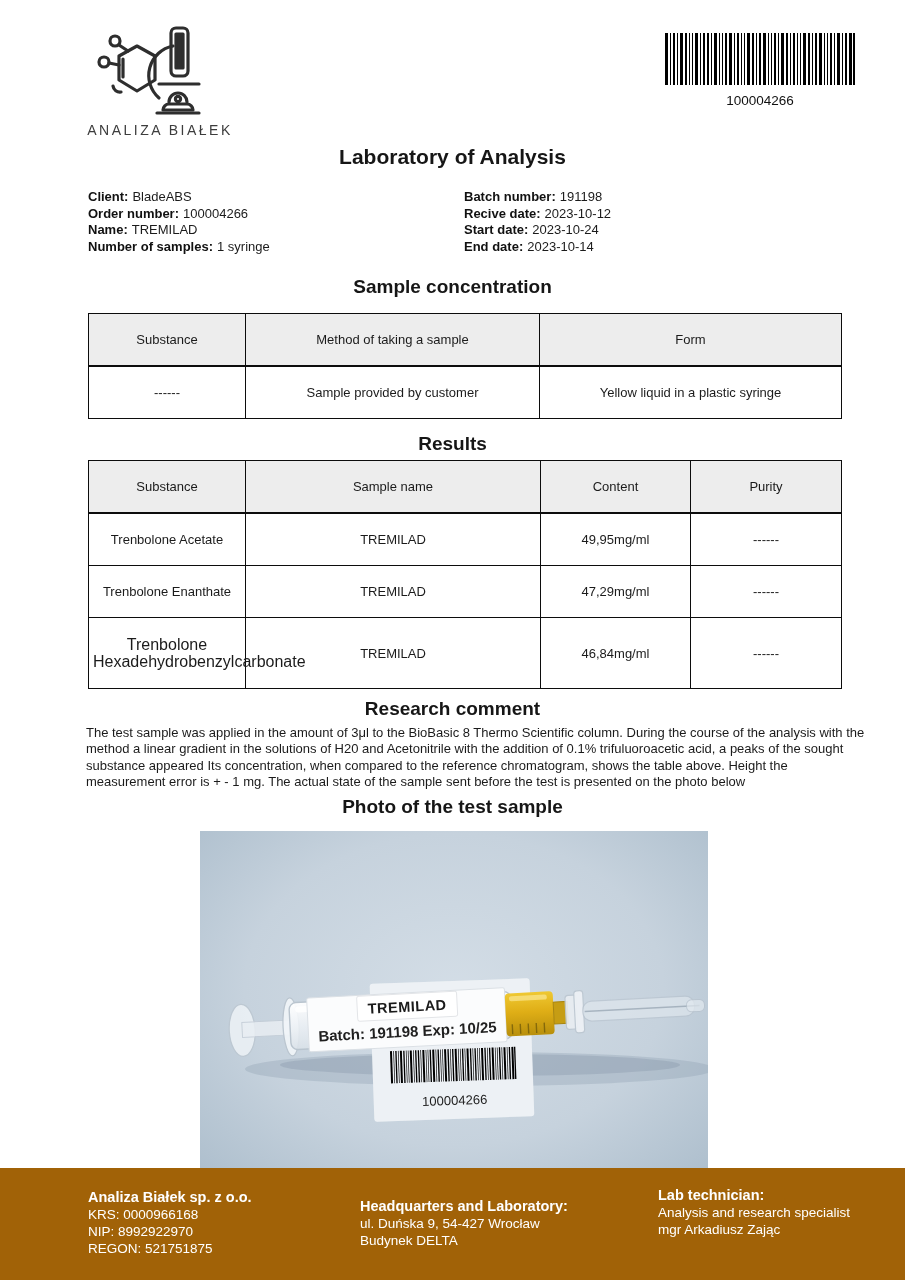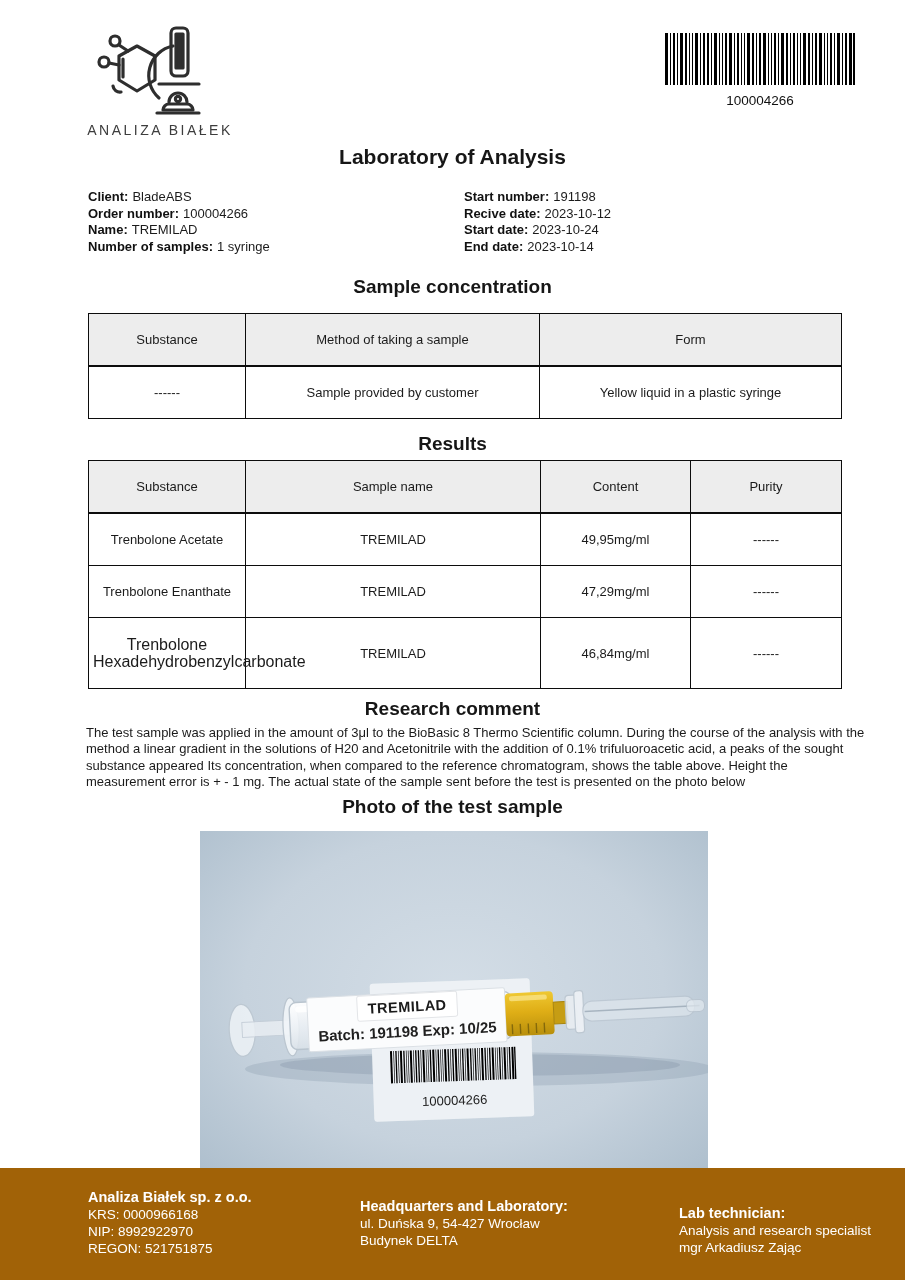--- a/index.html
+++ b/index.html
@@ -39,21 +39,21 @@
   
   .photo-wrap { margin:13px 0 0 200px; width:508px; height:378px; }
   
   .password-title { text-align:center; font-size:14.5px; font-weight:bold; color:#14532d; }
   .password-value { margin-top:9px; text-align:left; font-size:13px; color:#222; }
   
   .footer { position:absolute; left:0; bottom:0; width:905px; height:112px; color:#fff; }
   .f-col { position:absolute; top:20px; }
   .f-col.c1 { left:88px; }
   .f-col.c2 { left:360px; top:29px; }
-  .f-col.c3 { left:658px; top:36px;margin-left:21px; }
+  .f-col.c3 { left:658px; top:18px; }
   .f-head { font-weight:bold; font-size:14.5px; line-height:18px; }
   .f-line { font-size:13.5px; line-height:17px; }
   .f-line .lbl { font-weight:normal; }
 </style>
 </head>
 <body>
 
 <div class="logo-block">
   <svg width="150" height="92" viewBox="0 0 150 92">
     <g fill="none" stroke="#2e2e2e" stroke-width="3.2" stroke-linecap="round" stroke-linejoin="round">
@@ -150,21 +150,21 @@
     </div>
     <div class="info-line">
       <span class="lbl">Name:</span><span>TREMILAD</span>
     </div>
     <div class="info-line">
       <span class="lbl">Number of samples:</span><span>1 syringe</span>
     </div>
   </div>
   <div class="info-col right">
     <div class="info-line">
-      <span class="lbl">Start number:</span><span>191198</span>
+      <span class="lbl">Batch number:</span><span>191198</span>
     </div>
     <div class="info-line">
       <span class="lbl">Recive date:</span><span>2023-10-12</span>
     </div>
     <div class="info-line">
       <span class="lbl">Start date:</span><span>2023-10-24</span>
     </div>
     <div class="info-line">
       <span class="lbl">End date:</span><span>2023-10-14</span>
     </div>

